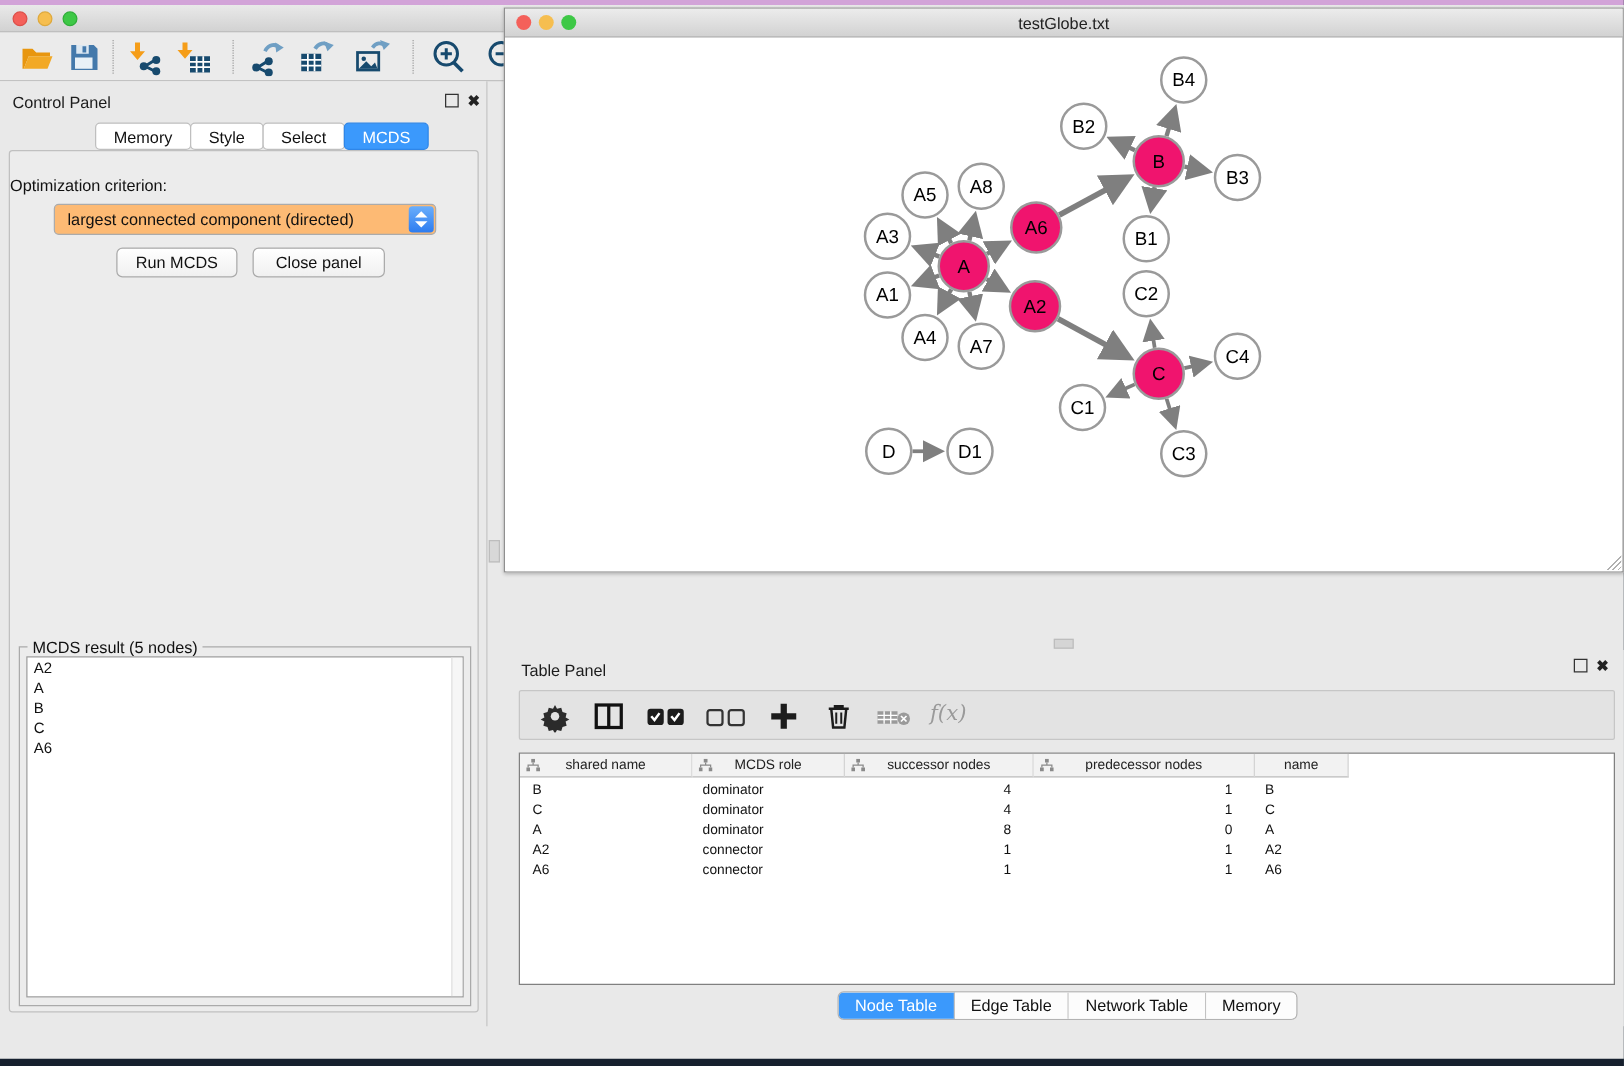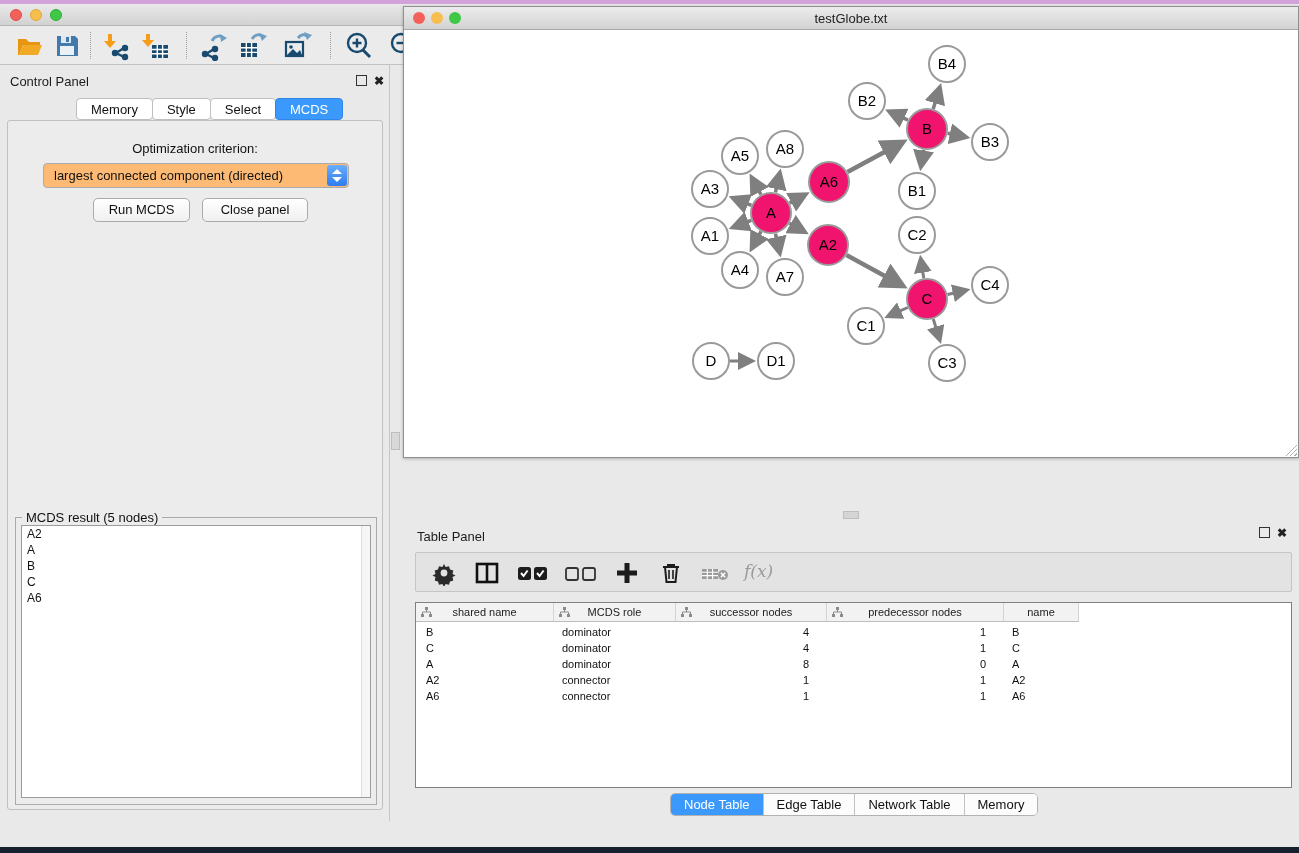--- a/index.html
+++ b/index.html
@@ -36,21 +36,21 @@
   #cp-title { position:absolute; left:10px; top:9px; font-size:13px; color:#1c1c1c; }
   .win-btn { position:absolute; font-size:12px; color:#222; cursor:pointer; line-height:12px; }
   .float-box { width:11px; height:11px; border:1.5px solid #333; background:transparent; }
   #cp-tabs { position:absolute; left:77px; top:33px; height:22px; display:flex; }
   .cp-tab { height:22px; padding:0 14px; font-size:13px; line-height:21px; text-align:center;
     background:#fff; border:1px solid #bfbfbf; border-radius:4px; margin-left:-1px;
     color:#111; cursor:pointer; position:relative; }
   .cp-tab.active { background:#3b99fc; color:#fff; border-color:#2f86e8; z-index:2; }
   #cp-inner { position:absolute; left:7px; top:55px; width:376px; height:690px;
     background:#ececec; border:1px solid #c0c0c0; border-radius:3px; }
-  #opt-label { position:absolute; left:0; width:100%; top:20px; text-align:center;
+  #opt-label { position:absolute; left:0; width:100%; top:20px; 
     font-size:13px; color:#111; }
   #criterion-select { position:absolute; left:35px; top:42px; width:306px; height:25px;
     background:#fdba74; border:1px solid #ababab; border-radius:4px; cursor:pointer; }
   #criterion-value { position:absolute; left:10px; top:4px; font-size:13px; color:#111; white-space:nowrap; }
   #criterion-stepper { position:absolute; right:1px; top:1px; width:20px; height:21px;
     border-radius:3px; background:linear-gradient(#6aaefb,#2d7cf0); }
   #criterion-stepper i { position:absolute; left:5px; width:0; height:0; border-left:5px solid transparent;
     border-right:5px solid transparent; }
   #criterion-stepper .up { top:4px; border-bottom:5px solid #fff; }
   #criterion-stepper .dn { bottom:4px; border-top:5px solid #fff; }

